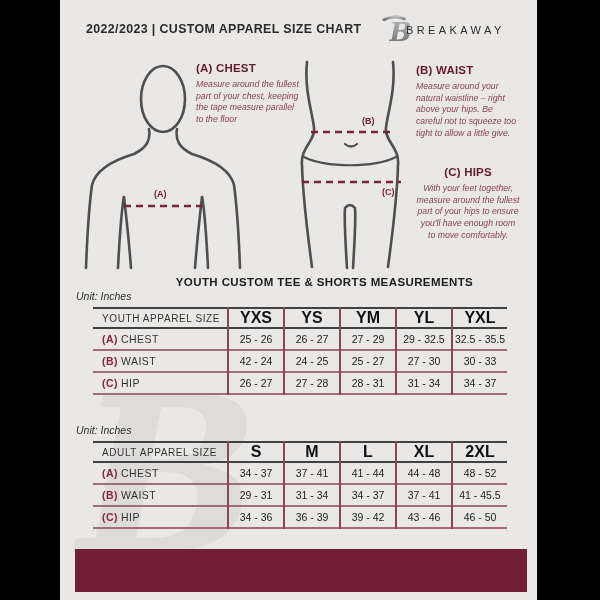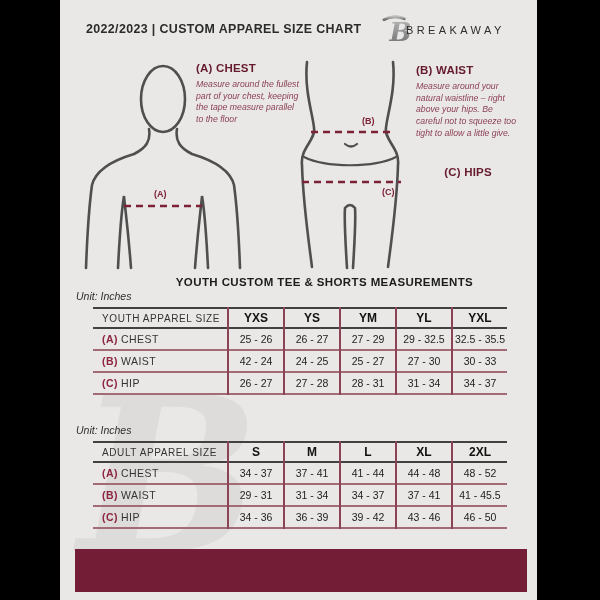--- a/index.html
+++ b/index.html
@@ -46,21 +46,21 @@
   .st-adult{top:410px;} .su-adult{top:424px;}
 
   
   table{position:absolute;left:33px;border-collapse:collapse;table-layout:fixed;width:414px;}
   .t-youth{top:307px;} .t-adult{top:441px;}
   thead tr{height:20px;border-top:2px solid #414141;border-bottom:2px solid #414141;}
   tbody tr{height:22px;border-bottom:2px solid #a26b76;}
   th,td{padding:0;vertical-align:middle;}
   th+th, td+td{border-left:2px solid #8d4356;}
   .lblh{text-align:left;padding-left:9px;font-size:10px;font-weight:normal;color:#333;letter-spacing:.6px;}
-  .sizeh{text-align:center;font-size:12px;font-weight:bold;color:#111;}
+  .sizeh{text-align:center;font-size:16px;font-weight:bold;color:#111;}
   .rowlbl{text-align:left;padding-left:9px;font-size:10.5px;color:#333;letter-spacing:.4px;}
   .rowlbl .key{font-weight:bold;color:#8d2440;}
   .val{text-align:center;font-size:10.5px;color:#222;}
 
   .footer{position:absolute;left:15px;top:549px;width:452px;height:43px;background:#731d36;z-index:2;}
 </style>
 </head>
 <body>
 
 <div class="doc">
@@ -108,20 +108,21 @@
     <div class="guide g-a">
       <h3>(A) CHEST</h3>
       <p>Measure around the fullest part of your chest, keeping the tape measure parallel to the floor</p>
     </div>
     <div class="guide g-b">
       <h3>(B) WAIST</h3>
       <p>Measure around your natural waistline – right above your hips. Be careful not to squeeze too tight to allow a little give.</p>
     </div>
     <div class="guide g-c">
       <h3>(C) HIPS</h3>
+      <p>With your feet together, measure around the fullest part of your hips to ensure you'll have enough room to move comfortably.</p>
     </div>
 
     <div class="sec-title st-youth">YOUTH CUSTOM TEE &amp; SHORTS MEASUREMENTS</div>
     <div class="sec-unit su-youth">Unit: Inches</div>
 
     <table class="t-youth">
       <colgroup>
           <col style="width:135px">
           <col style="width:56px">
           <col style="width:56px">

